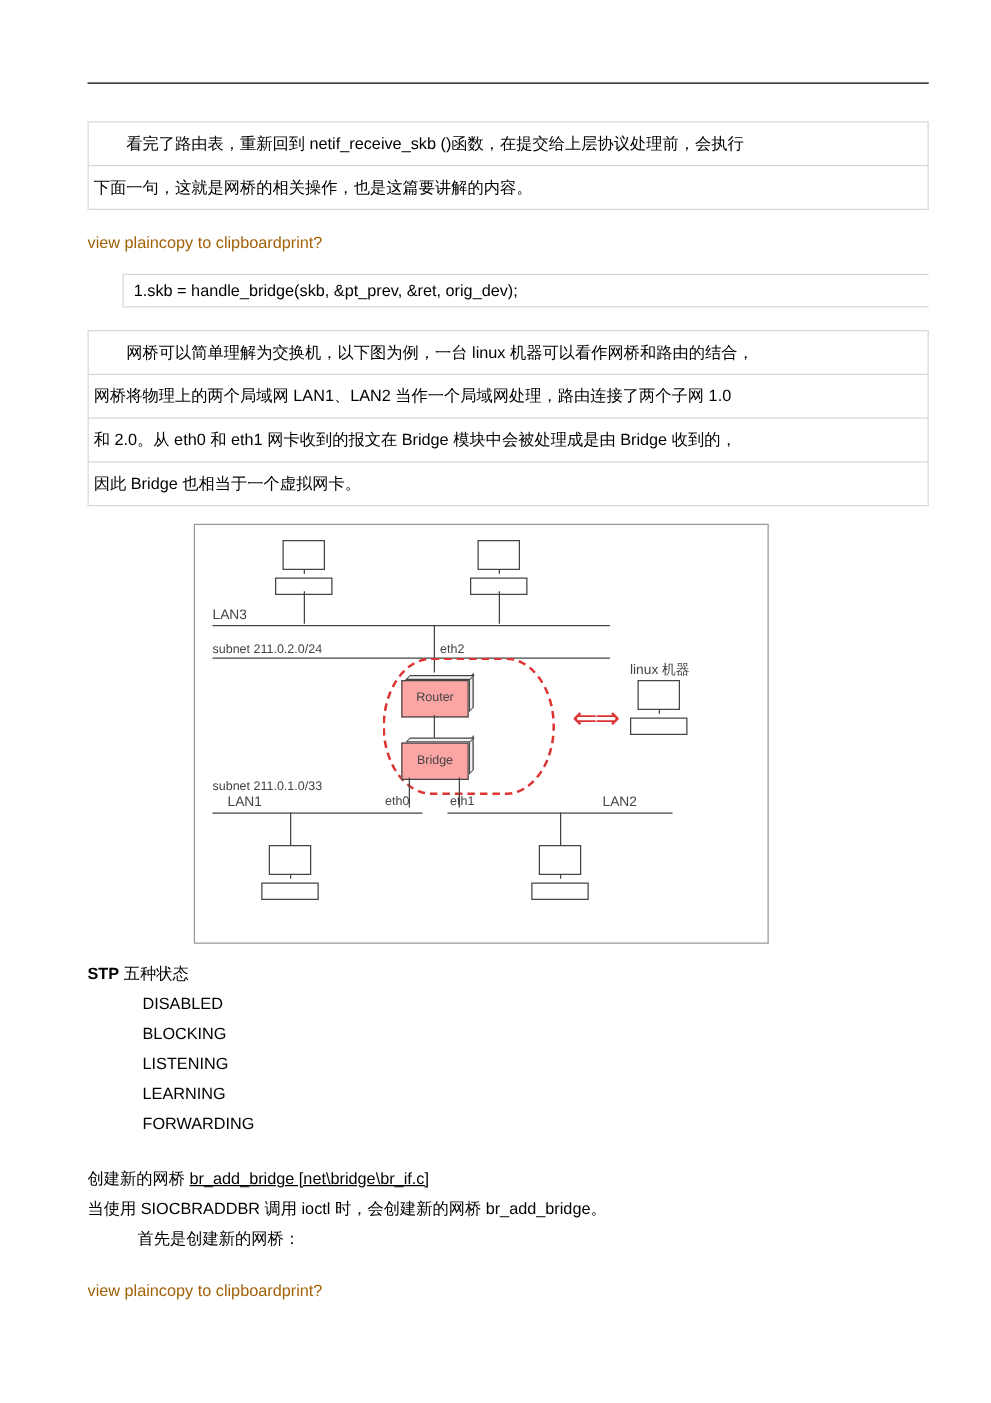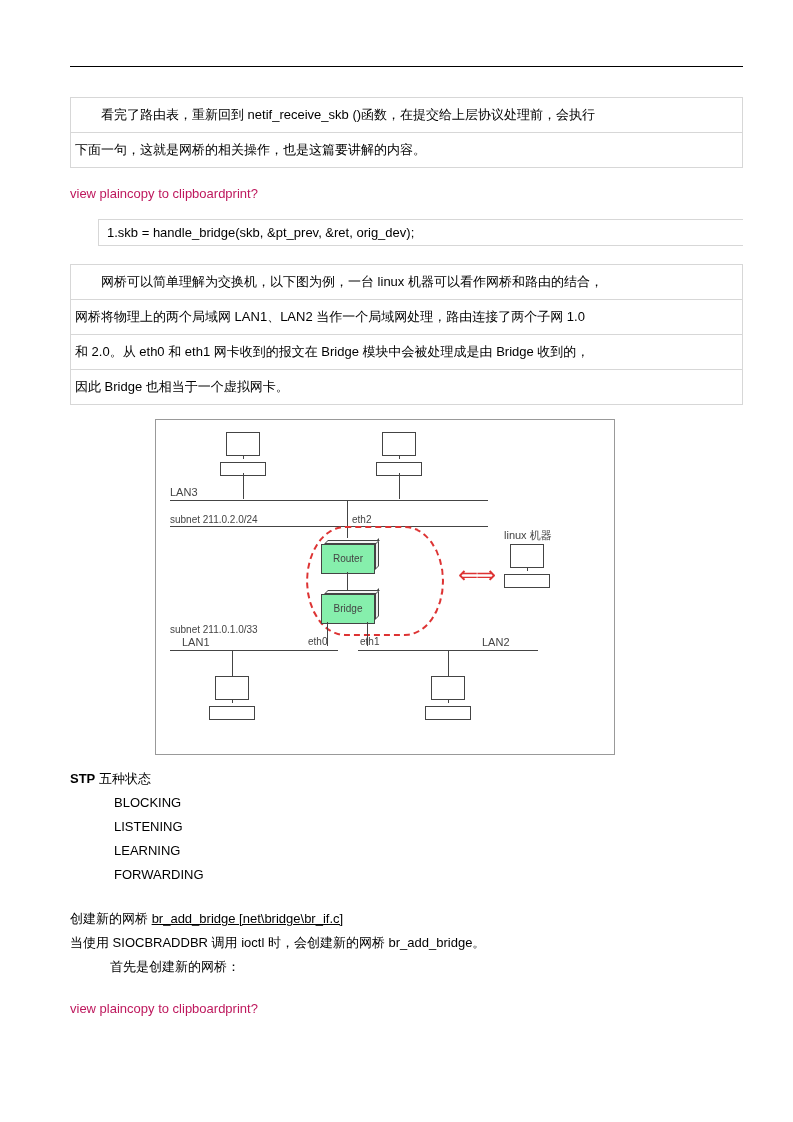--- a/index.html
+++ b/index.html
@@ -45,21 +45,21 @@
     font-size: 13px;
     text-align: justify;
   }
   .para2 .row:first-child {
     text-indent: 2em;
   }
   .para2 .row:last-child {
     border-bottom: none;
   }
   a.link {
-    color: #be185d;
+    color: #a16207;
     text-decoration: none;
     font-size: 13px;
   }
   .link-block {
     margin-top: 18px;
     margin-bottom: 18px;
   }
   .code-row {
     margin: 18px 0 18px 28px;
     border-left: 1px solid #d7d7d7;
@@ -105,21 +105,21 @@
   .line-v {
     position: absolute;
     width: 1px;
     background: #444;
   }
   .box3d {
     position: absolute;
     width: 52px;
     height: 28px;
     border: 1px solid #444;
-    background: #86efac;
+    background: #fca5a5;
     text-align: center;
     font-size: 10px;
     line-height: 28px;
     color: #444;
   }
   .box3d::after {
     content: "";
     position: absolute;
     left: 4px; top: -5px;
     width: 52px; height: 4px;
@@ -281,20 +281,21 @@
           <div class="screen"></div>
           <div class="stand"></div>
           <div class="base"></div>
         </div>
     </div>
   </div>
 
   <div class="stp-block">
     <span class="title">STP</span><span> 五种状态</span>
     <div class="stp-list">
+      <div>DISABLED</div>
       <div>BLOCKING</div>
       <div>LISTENING</div>
       <div>LEARNING</div>
       <div>FORWARDING</div>
     </div>
   </div>
 
   <div class="create-block">
     <div>
       <span>创建新的网桥 </span><span class="bold u">br_add_bridge [net\bridge\br_if.c]</span>

